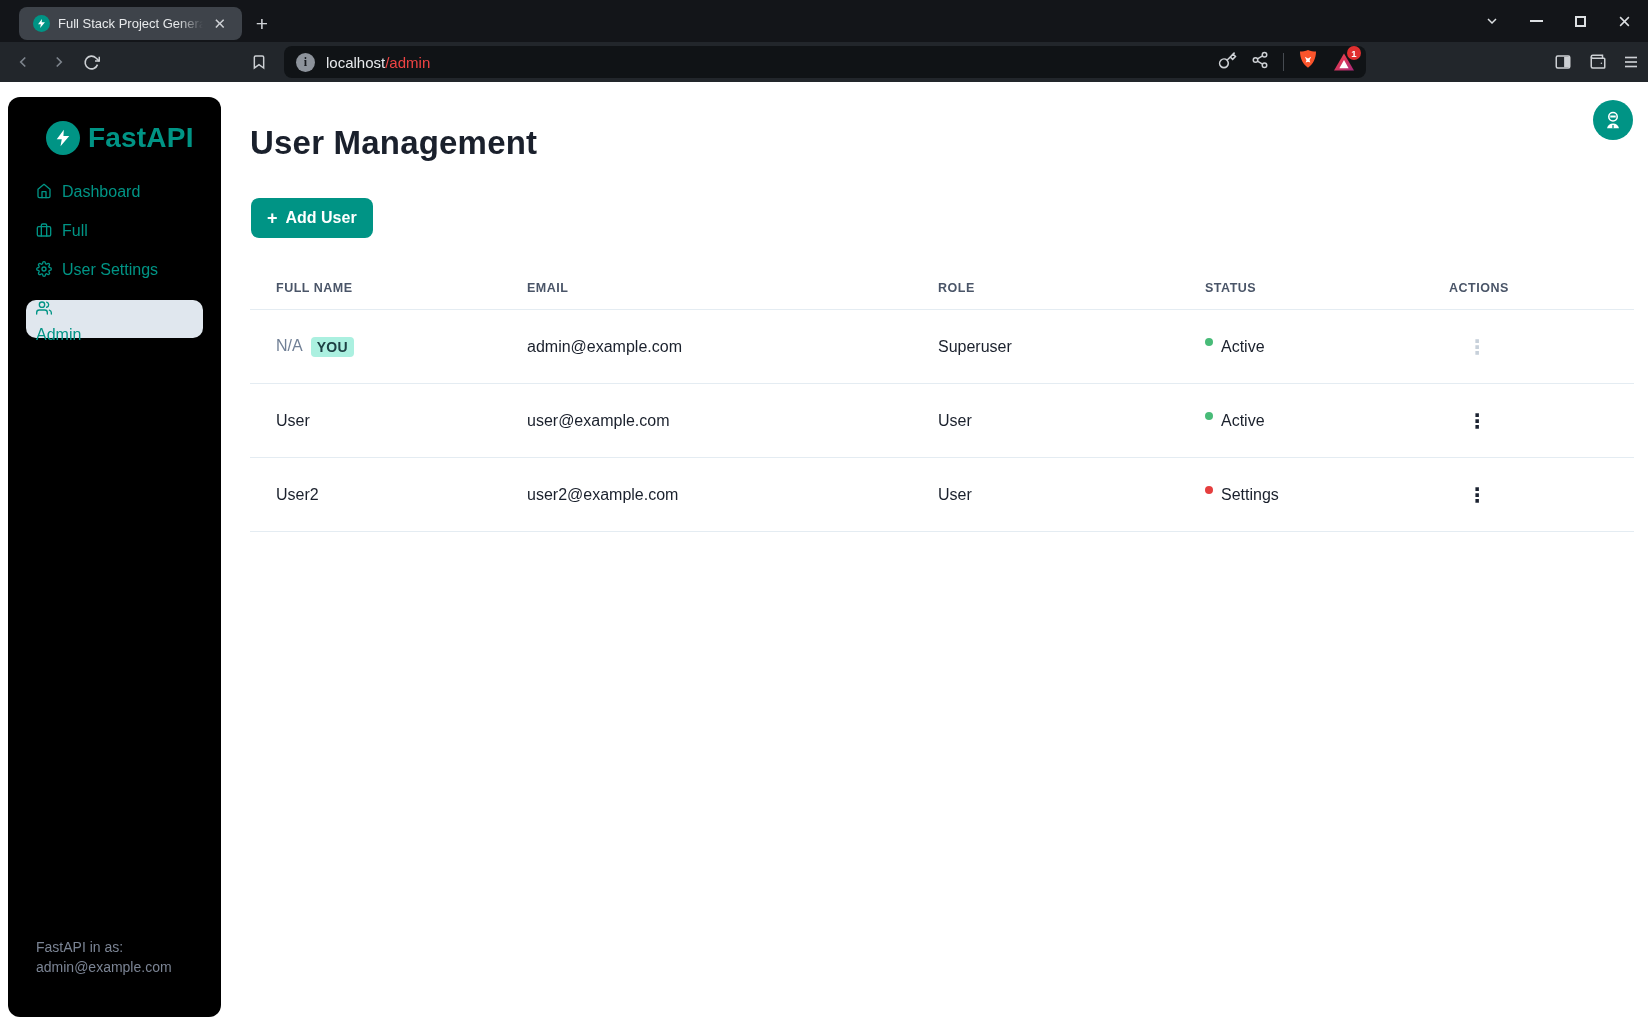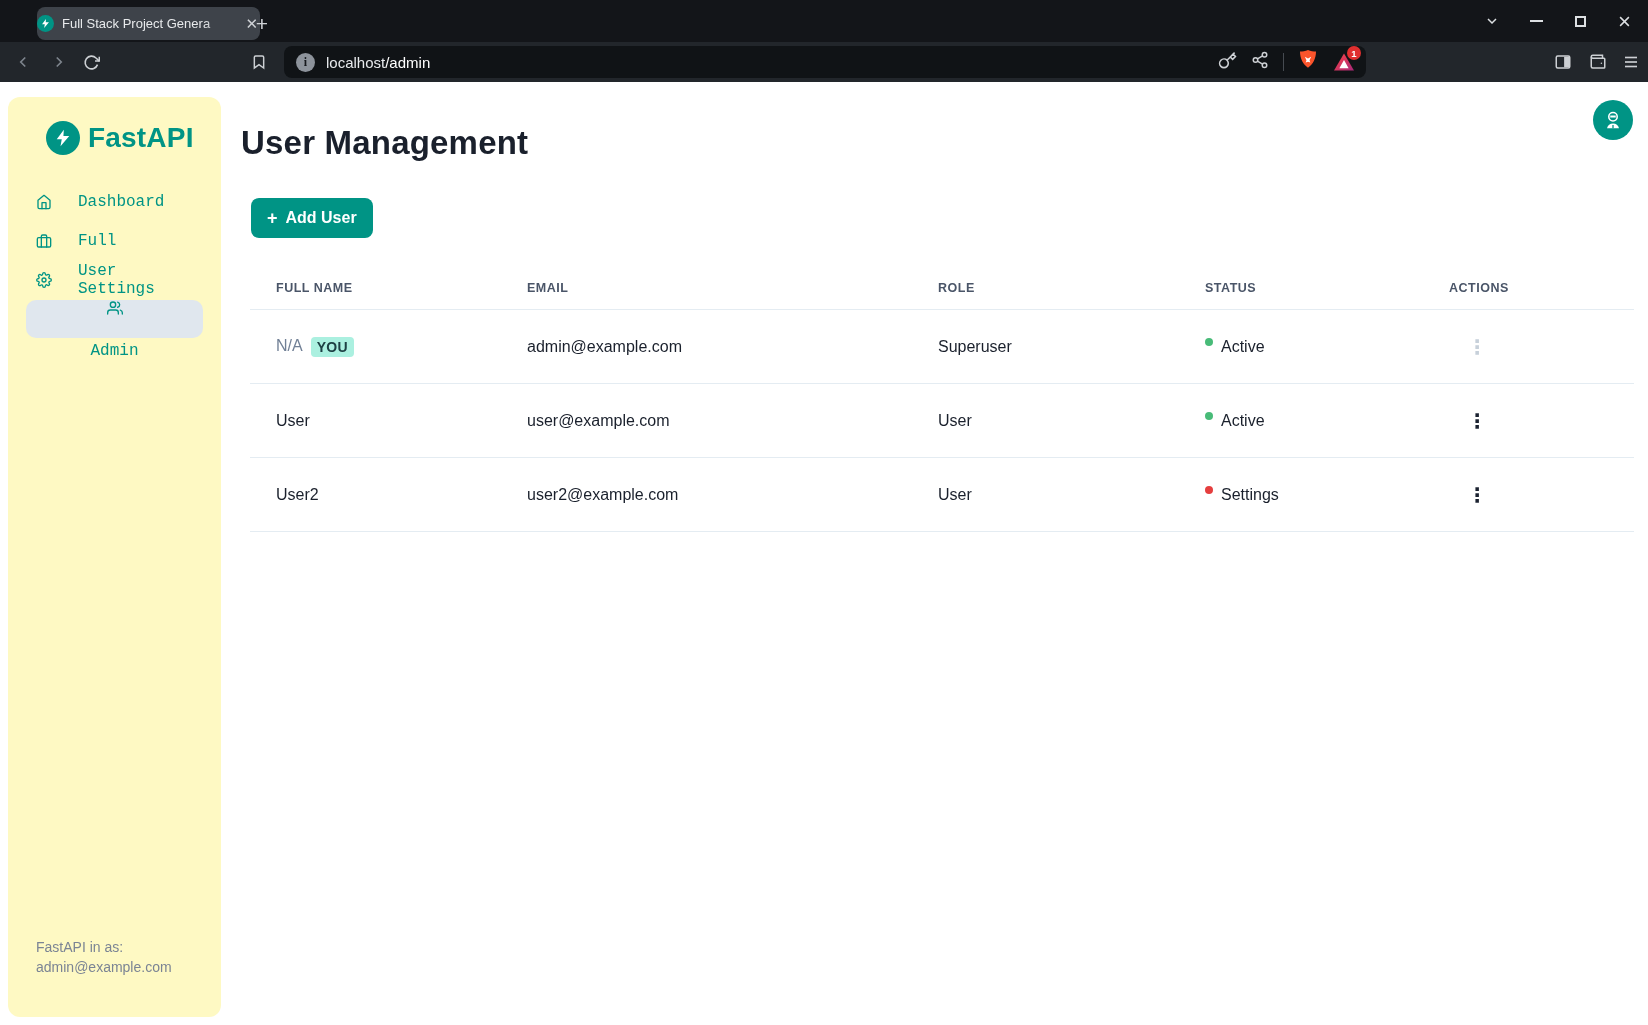--- a/index.html
+++ b/index.html
@@ -3,21 +3,21 @@
 <meta charset="utf-8">
 <style>
   * { margin:0; padding:0; box-sizing:border-box; }
   html,body { width:1648px; height:1025px; overflow:hidden; background:#fff;
               font-family:"Liberation Sans","DejaVu Sans",sans-serif; }
 
   
   .titlebar { position:relative; height:42px; background:#131519; }
   .tab { position:absolute; left:19px; top:7px; width:223px; height:33px;
          background:#3e434a; border-radius:8px; display:flex; align-items:center;
-         padding:0 0; gap:8px; cursor:default;margin-left:18px; }
+         padding:0 14px; gap:8px; cursor:default; }
   .favicon { width:17px; height:17px; border-radius:50%; background:#009485;
              display:flex; align-items:center; justify-content:center; flex:0 0 auto; }
   .tab-title { color:#e8eaec; font-size:13px; white-space:nowrap; overflow:hidden;
                flex:1; -webkit-mask-image:linear-gradient(90deg,#000 82%,transparent); 
                mask-image:linear-gradient(90deg,#000 82%,transparent); }
   .tab-close { color:#ced1d5; font-size:15px; line-height:1; padding:2px; }
   .newtab { position:absolute; left:248px; top:10px; width:28px; height:28px;
             color:#cfd2d6; font-size:21px; font-weight:400; display:flex;
             align-items:center; justify-content:center; }
   .win-controls { position:absolute; right:14px; top:0; height:42px; display:flex;
@@ -31,48 +31,48 @@
   .tbtn { position:absolute; top:5px; width:30px; height:30px; border-radius:6px;
           display:flex; align-items:center; justify-content:center; }
   .urlbar { position:absolute; left:284px; top:4px; width:1082px; height:32px;
             border-radius:8px; background:#101316; display:flex; align-items:center;
             padding:0 10px 0 12px; }
   .info-badge { width:19px; height:19px; border-radius:50%; background:#8d939b;
                 color:#15181c; font-size:12px; font-weight:bold; display:flex;
                 align-items:center; justify-content:center; flex:0 0 auto;
                 font-family:"Liberation Serif","DejaVu Serif",serif; }
   .url-text { margin-left:11px; font-size:15px; color:#e8eaed; white-space:nowrap; }
-  .url-path { color:#ffffff; }
+  .url-path { color:#ef4444; }
   .url-icons { margin-left:auto; display:flex; align-items:center; gap:14px; }
   .vdivider { width:1px; height:18px; background:#464b51; }
   .rewards-wrap { position:relative; width:24px; height:24px; }
   .rewards-badge { position:absolute; top:-4px; right:-5px; min-width:14px; height:14px;
                    background:#e02f2f; border-radius:8px; color:#fff; font-size:9.5px;
                    font-weight:bold; display:flex; align-items:center; justify-content:center;
                    padding:0 3px; }
 
   
   .app { position:relative; height:943px; background:#fff; }
 
   .sidebar { position:absolute; left:8px; top:15px; width:213px; height:920px;
-             background:#fef9c3; border-radius:12px; }
+             background:#000000; border-radius:12px; }
   .logo { position:absolute; left:38px; top:24px; display:flex; align-items:center; gap:8px; }
   .logo-mark { width:34px; height:34px; border-radius:50%; background:#009485;
                display:flex; align-items:center; justify-content:center; }
   .logo-text { color:#009485; font-size:28px; font-weight:bold; letter-spacing:0.2px; }
   .nav { position:absolute; left:18px; right:18px; top:86px; display:flex;
          flex-direction:column; gap:1px; }
-  .nav-item { display:flex; align-items:center; gap:26px; height:38px; padding:0 10px;
-              border-radius:10px; color:#009485; font-size:16px; cursor:pointer;font-family:Liberation Mono, monospace; }
+  .nav-item { display:flex; align-items:flex-start; gap:10px; height:38px; padding:0 10px;
+              border-radius:10px; color:#009485; font-size:16px; cursor:pointer; }
   .nav-item.active { background:#e0e7ee;flex-direction:column; }
   .nav-item svg { flex:0 0 auto; }
   .sidebar-footer { position:absolute; left:28px; bottom:40px; color:#7b8494;
                     font-size:14px; line-height:20px; }
 
-  .page-title { position:absolute; left:241px; top:42px; font-size:33px; font-weight:bold;
+  .page-title { position:absolute; left:250px; top:42px; font-size:33px; font-weight:bold;
                 color:#1a202c; letter-spacing:0.2px; }
   .add-user-btn { position:absolute; left:251px; top:116px; height:40px; padding:0 16px;
                   background:#009485; border:none; border-radius:8px; color:#fff;
                   font-size:16px; font-weight:bold; display:flex; align-items:center;
                   gap:8px; cursor:pointer; font-family:inherit; }
   .plus-glyph { font-size:18px; font-weight:bold; line-height:1; margin-top:-1px; }
   .avatar-btn { position:absolute; left:1593px; top:18px; width:40px; height:40px;
                 border-radius:50%; background:#009485; border:none; cursor:pointer;
                 display:flex; align-items:center; justify-content:center; }
 

